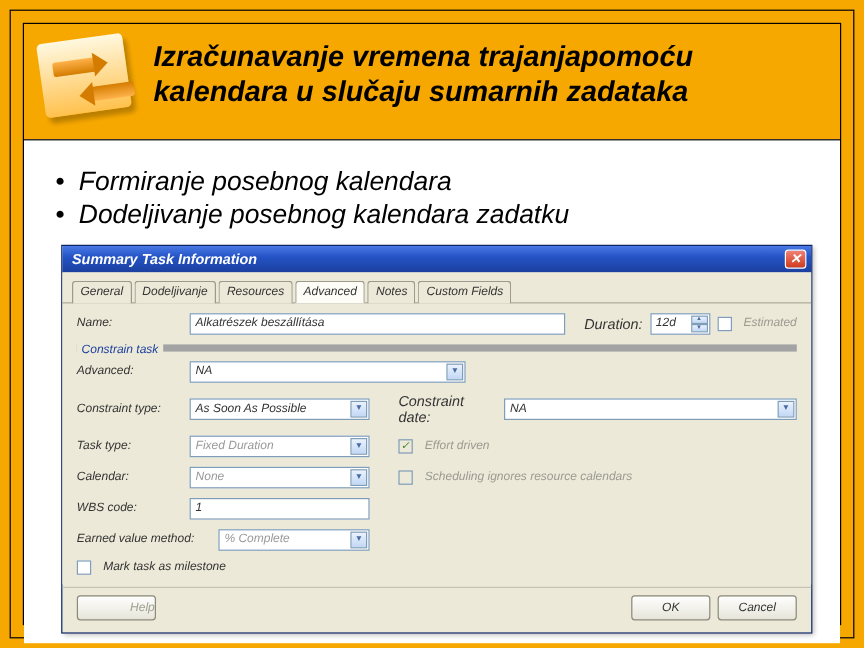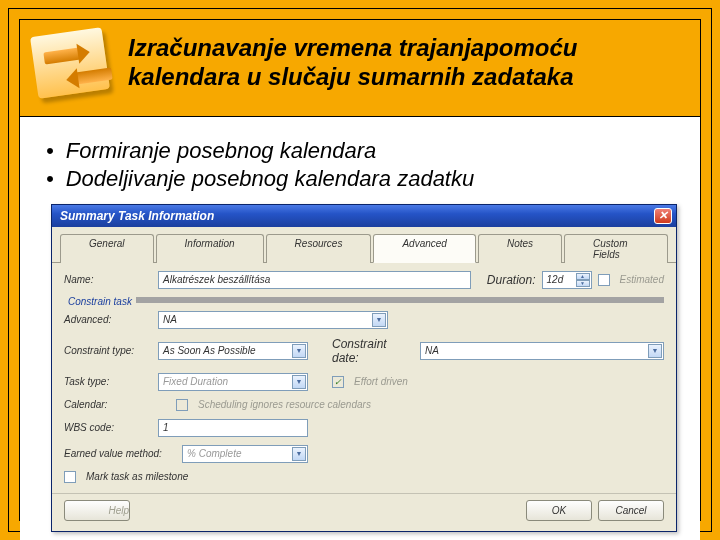--- a/index.html
+++ b/index.html
@@ -114,21 +114,21 @@
     cursor: pointer;
   }
   .tabs {
     display: flex;
     border-bottom: 1px solid #9c9a8c;
     padding: 6px 8px 0 8px;
     gap: 2px;
     background: #ece9d8;
   }
   .tab {
-    padding: 3px 28px;
+    padding: 3px 6px;
     background: #ece9d8;
     border: 1px solid #9c9a8c;
     border-bottom: none;
     border-radius: 3px 3px 0 0;
     font-size: 10px;
     color: #333;
     cursor: pointer;
     position: relative;
     top: 1px;
   }
@@ -276,21 +276,21 @@
       <div class="dialog">
         <div class="titlebar">
           <span>Summary Task Information</span>
           <div class="closebox">
             <span>✕</span>
           </div>
         </div>
 
         <div class="tabs">
           <div class="tab">General</div>
-          <div class="tab">Information</div>
+          <div class="tab">Dodeljivanje</div>
           <div class="tab">Resources</div>
           <div class="tab active">Advanced</div>
           <div class="tab">Notes</div>
           <div class="tab">Custom Fields</div>
         </div>
 
         <div class="form">
           <div class="row">
             <span class="label">Name:</span>
             <div class="input" style="flex:1.6">
@@ -338,20 +338,24 @@
             <div class="input disabled white" style="flex:0 0 150px">
               <span>Fixed Duration</span>
               <div class="combo-arrow">▼</div>
             </div>
             <span class="checkbox checked" style="margin-left:18px;background:#ece9d8"></span>
             <span class="cb-label muted">Effort driven</span>
           </div>
 
           <div class="row">
             <span class="label">Calendar:</span>
+            <div class="input disabled white" style="flex:0 0 150px">
+              <span>None</span>
+              <div class="combo-arrow">▼</div>
+            </div>
             <span class="checkbox" style="margin-left:18px;background:#ece9d8"></span>
             <span class="cb-label muted">Scheduling ignores resource calendars</span>
           </div>
 
           <div class="row">
             <span class="label">WBS code:</span>
             <div class="input" style="flex:0 0 150px">
               <span>1</span>
             </div>
           </div>

